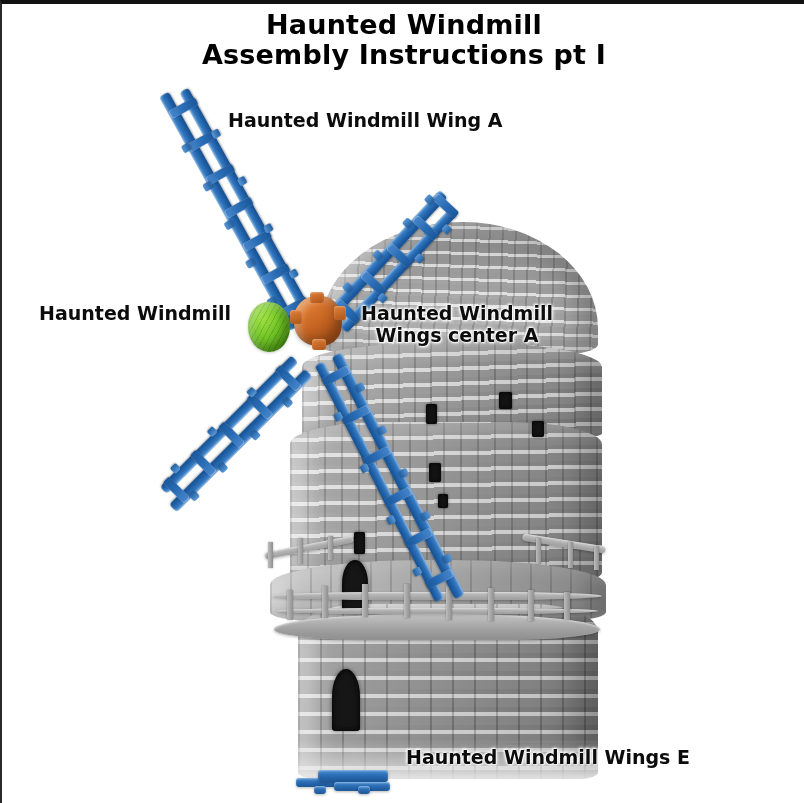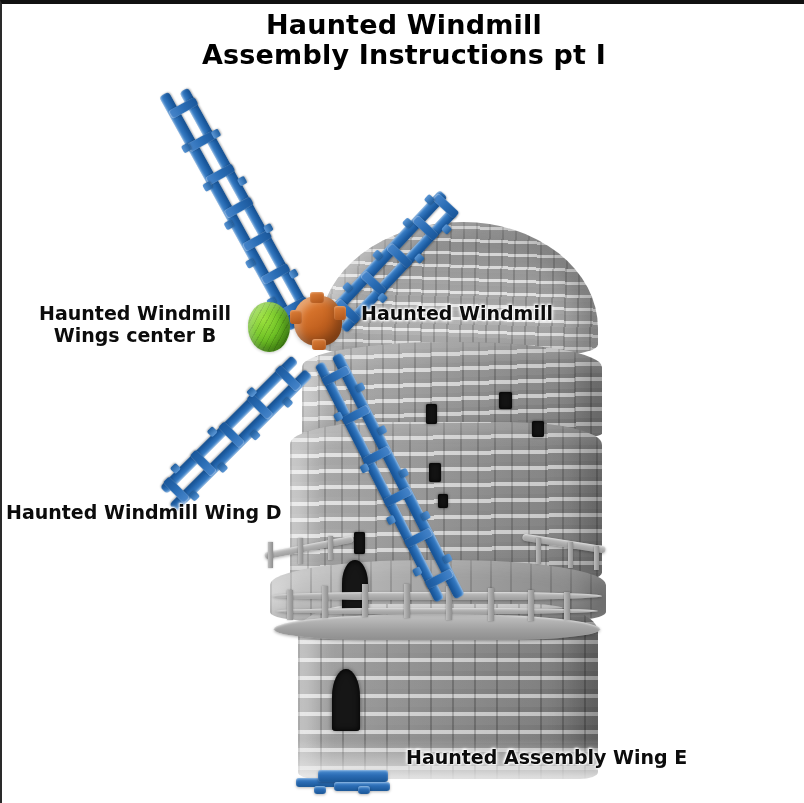--- a/index.html
+++ b/index.html
@@ -262,29 +262,29 @@
       <div class="lug" style="left:0px;top:18px;width:12px;height:14px;"></div>
       <div class="lug" style="left:44px;top:14px;width:12px;height:14px;"></div>
       <div class="lug" style="left:20px;top:0px;width:14px;height:11px;"></div>
       <div class="lug" style="left:22px;top:47px;width:14px;height:11px;"></div>
     </div>
 
     <div id="hub-b"></div>
 
   </div>
 
+  <div class="label" style="left:226px;top:105px;">Haunted Windmill Wing A</div>
 
 
   <div class="label two" style="left:22px;top:298px;width:222px;">
     <span>Haunted Windmill</span><br>
-    <span>Wings center B</span>
   </div>
 
   <div class="label two" style="left:344px;top:298px;width:222px;">
     <span>Haunted Windmill</span><br>
-  </div>
-
-
-  <div class="label" style="left:4px;top:497px;">Haunted Windmill Wing D</div>
-
-  <div class="label" style="left:404px;top:742px;">Haunted Assembly Wing E</div>
+    <span>Wings center A</span>
+  </div>
+
+
+
+  <div class="label" style="left:404px;top:742px;">Haunted Windmill Wings E</div>
 
 </div>
 
 </body></html>

